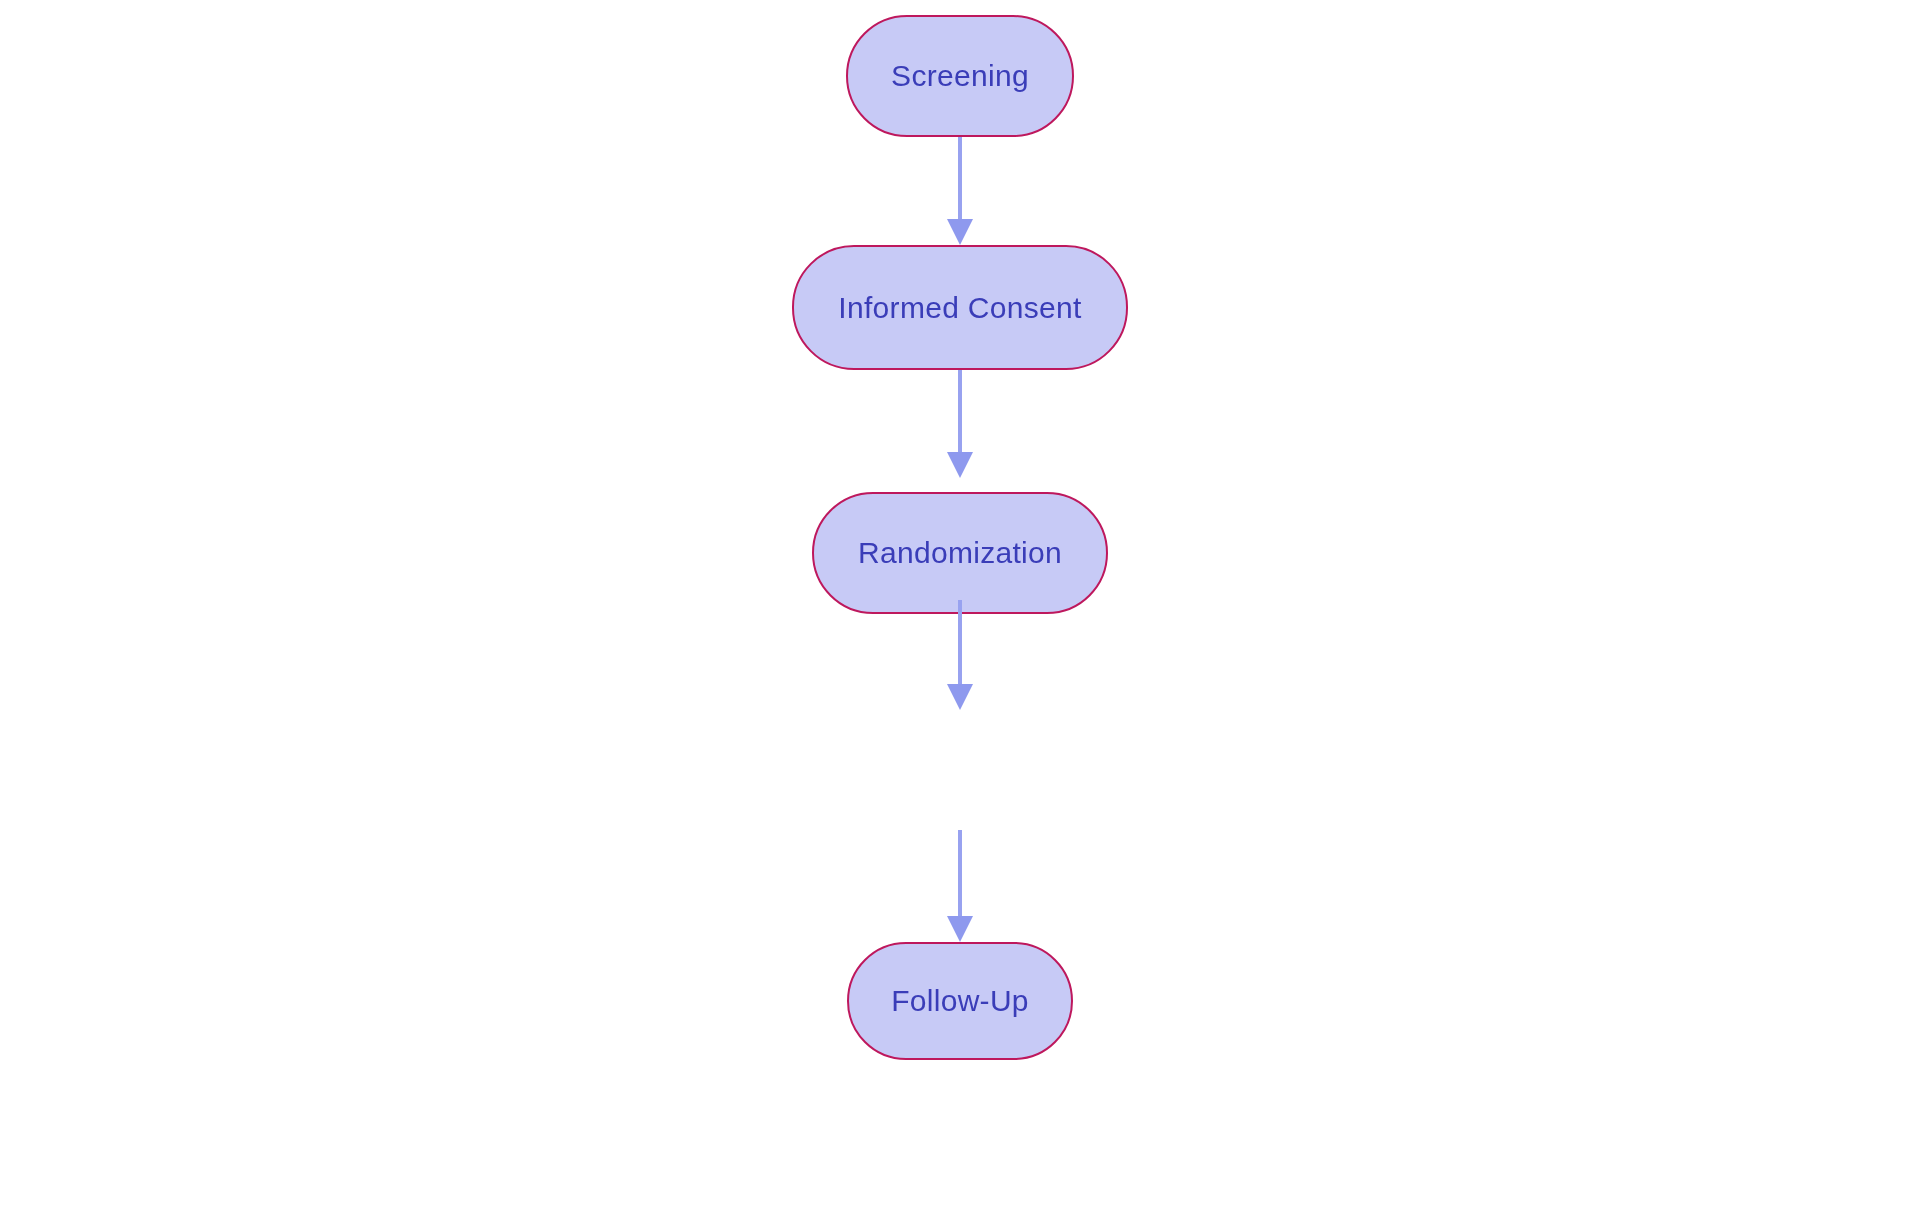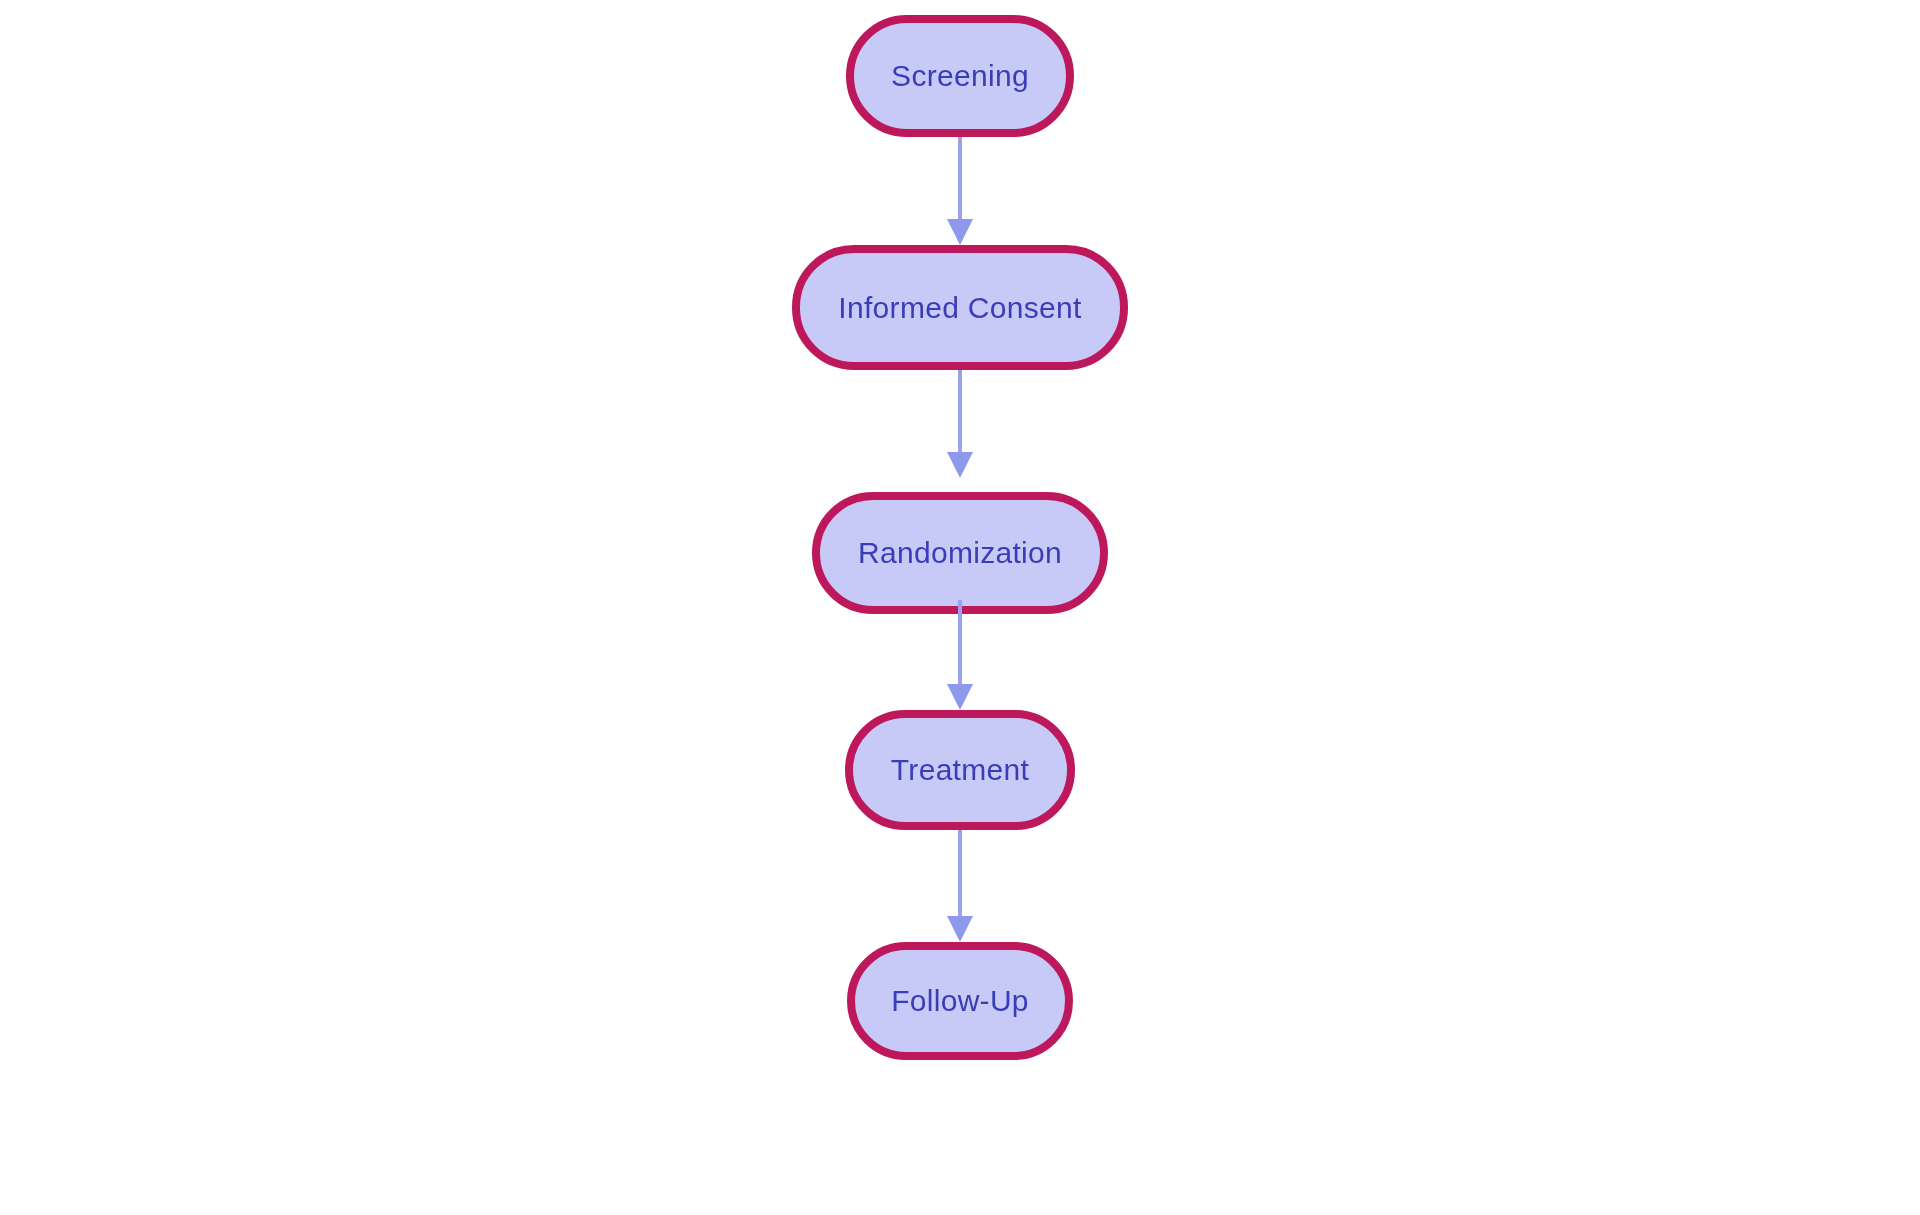--- a/index.html
+++ b/index.html
@@ -10,21 +10,21 @@
     overflow: hidden;
   }
   .canvas {
     position: relative;
     width: 1920px; height: 1215px;
     background: #ffffff;
   }
   .node {
     position: absolute;
     background: #c7caf6;
-    border: 8px solid #be185d;
+    border: 2px solid #be185d;
     border-radius: 62px;
     display: flex;
     align-items: center;
     justify-content: center;
     color: #3a3db8;
     font-size: 30px;
     letter-spacing: 0.3px;
   }
   .n0 { left: 846px; top: 15px;  width: 228px; height: 122px; }
   .n1 { left: 792px; top: 245px; width: 336px; height: 125px; }
@@ -104,23 +104,20 @@
   <div class="arrow-line a1"></div>
   <div class="arrow-head h1"></div>
 
   <div class="node n2">
     <span>Randomization</span>
   </div>
 
   <div class="arrow-line a2"></div>
   <div class="arrow-head h2"></div>
 
-  <div class="node n3">
-    <span>Treatment</span>
-  </div>
 
   <div class="arrow-line a3"></div>
   <div class="arrow-head h3"></div>
 
   <div class="node n4">
     <span>Follow-Up</span>
   </div>
 
 
 </div>

